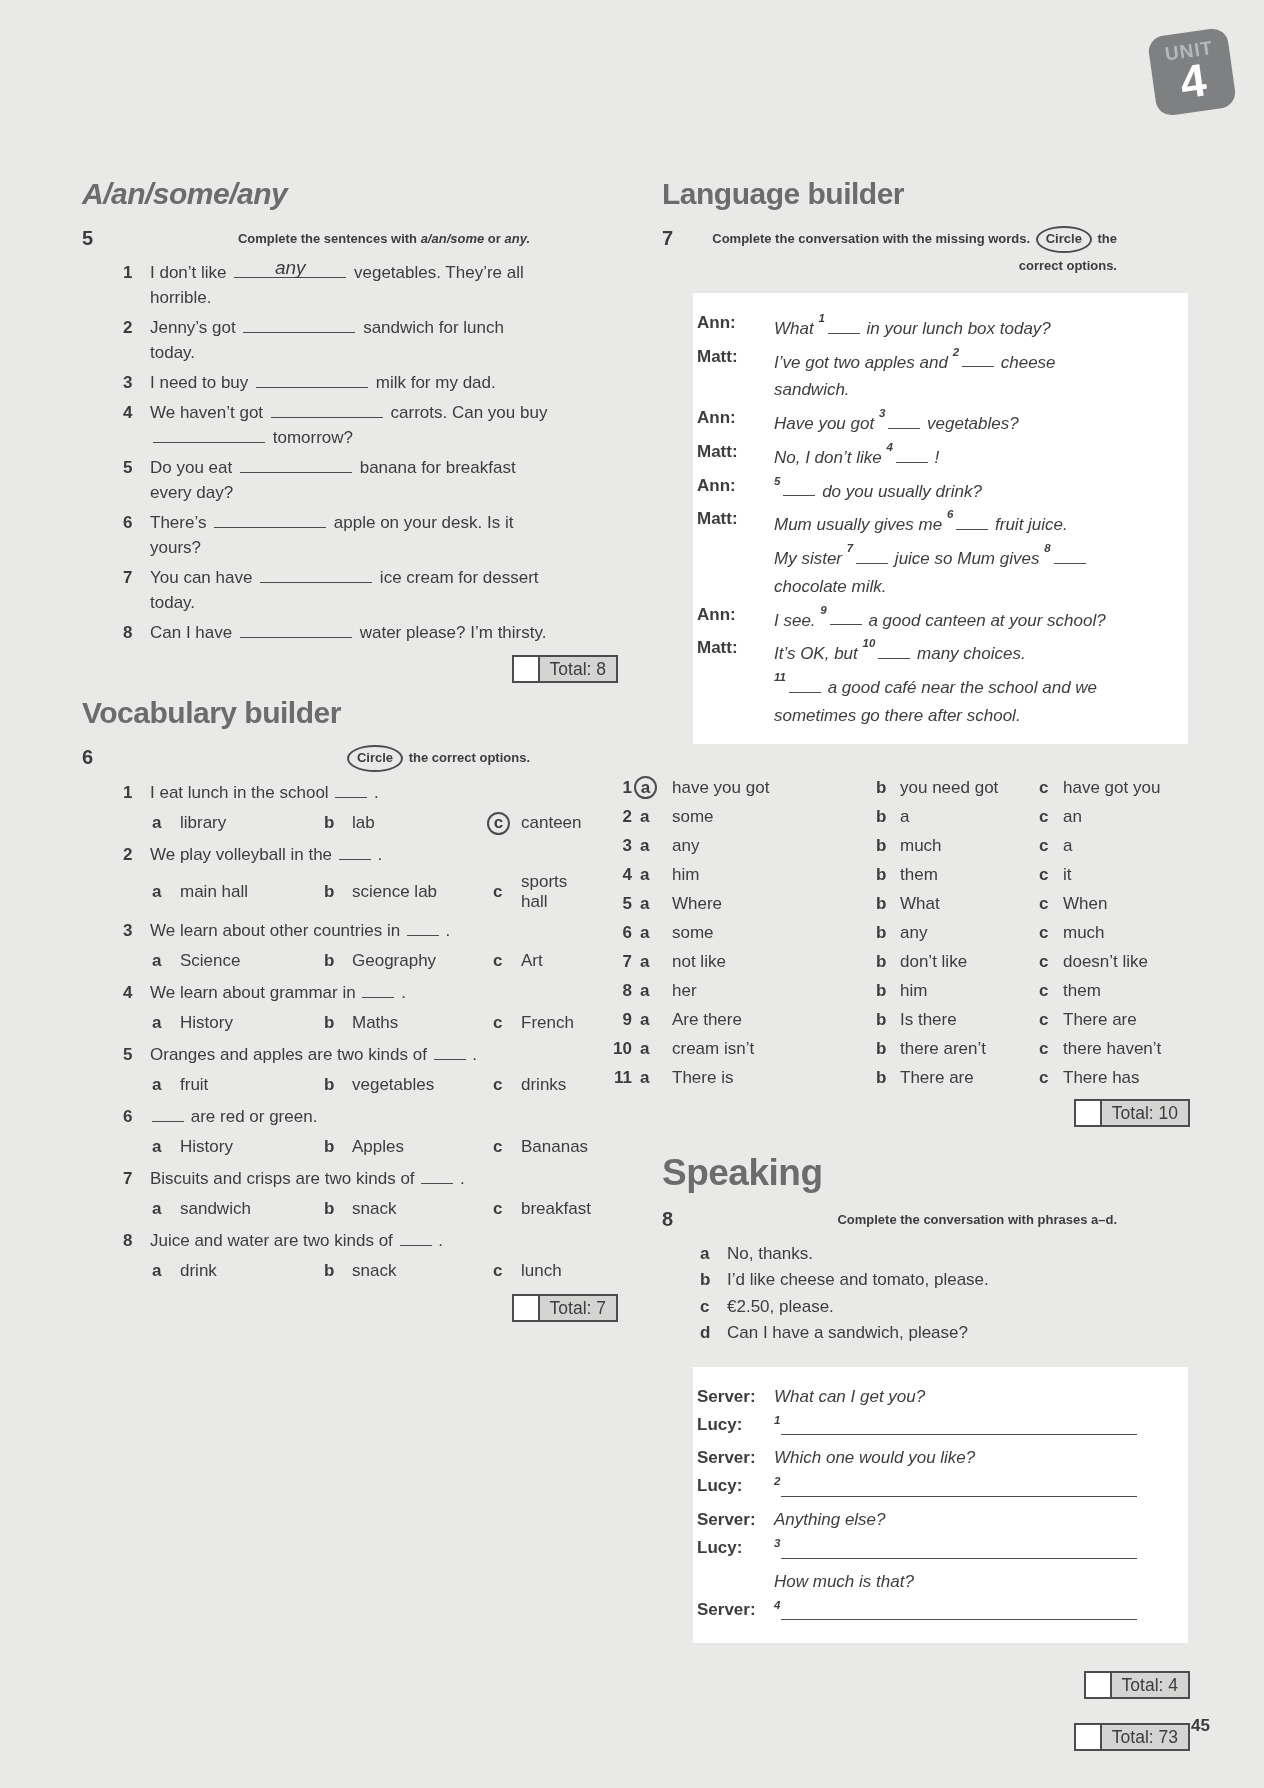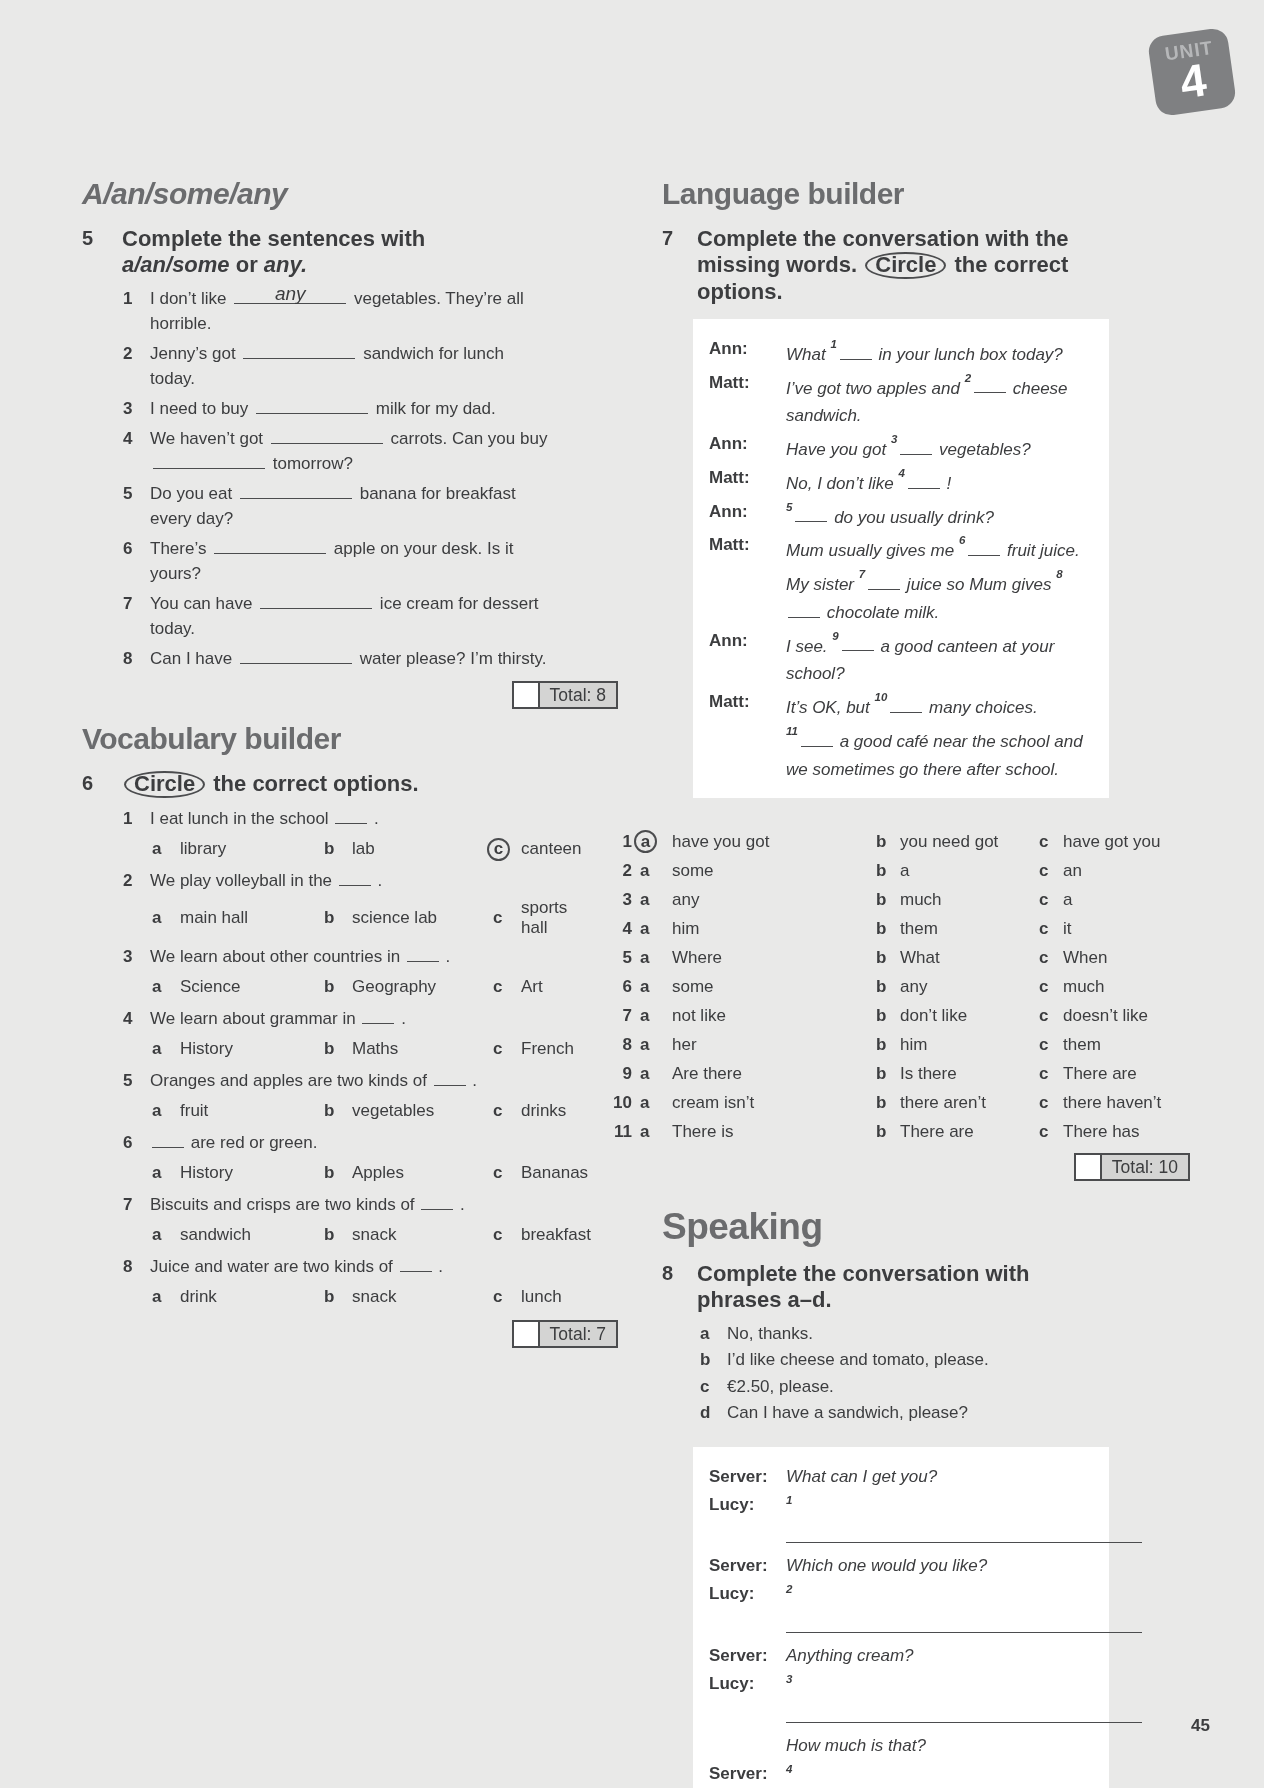--- a/index.html
+++ b/index.html
@@ -32,21 +32,21 @@
     font-weight:bold;margin:0 0 16px 7px;letter-spacing:-0.5px;
   }
   h1.italic{font-style:italic;}
   .col-right h1.section-heading{margin-left:64px;}
   h1.speaking{font-size:37px;line-height:40px;margin:26px 0 14px 64px;}
   
   .ex-header{display:flex;margin-bottom:8px;}
   .ex-num{flex:none;width:40px;padding-left:7px;box-sizing:content-box;
     font-size:20px;font-weight:bold;line-height:25px;}
   .col-right .ex-num{width:35px;padding-left:64px;}
-  .ex-instruction{font-weight:bold;font-size:22px;line-height:26px;width:408px;}
+  .ex-instruction{font-weight:bold;font-size:13px;line-height:26px;width:408px;text-align:right;}
   .col-right .ex-instruction{width:420px;}
   .bi{font-weight:bold;font-style:italic;}
   .circled-word{
     display:inline-block;border:2.5px solid var(--line-dark);border-radius:50%;
     padding:0px 8px 1px;margin:0 2px;line-height:22px;
   }
   
   .item-row{display:flex;margin-bottom:5px;}
   .item-num{flex:none;width:75px;box-sizing:border-box;padding-left:48px;
     font-weight:bold;line-height:25px;}
@@ -70,22 +70,22 @@
     column-gap:8px;margin:2px 0 6px 77px;align-items:center;min-height:26px;
   }
   .opt-letter,.og-letter{font-weight:bold;}
   .circ{
     display:inline-flex;align-items:center;justify-content:center;
     width:23px;height:23px;border:2.2px solid var(--line-dark);border-radius:50%;
     margin:-2px 0 -2px -6px;box-sizing:border-box;
   }
   
   .convo-box{
-    background:var(--box-white);margin-left:95px;width:416px;box-sizing:border-box;
-    padding:16px 16px 14px;
+    background:var(--box-white);margin-left:95px;width:495px;box-sizing:border-box;
+    padding:16px 4px 14px;
   }
   .dlg-row{display:flex;}
   .dlg-speaker{flex:none;width:77px;font-weight:bold;line-height:28px;}
   .dlg-text{width:360px;line-height:28px;font-style:italic;}
   #ex8-dialogue .dlg-text{width:372px;}
   .fill-line{
     display:inline-block;width:356px;height:14px;
     border-bottom:1.5px solid var(--line-dark);
   }
   
@@ -445,21 +445,21 @@
         <div class="dlg-row">
           <div class="dlg-speaker">Server:</div>
           <div class="dlg-text"><span>Which one would you like?</span></div>
         </div>
         <div class="dlg-row">
           <div class="dlg-speaker">Lucy:</div>
           <div class="dlg-text"><sup>2</sup><span class="fill-line"></span></div>
         </div>
         <div class="dlg-row">
           <div class="dlg-speaker">Server:</div>
-          <div class="dlg-text"><span>Anything cream?</span></div>
+          <div class="dlg-text"><span>Anything else?</span></div>
         </div>
         <div class="dlg-row">
           <div class="dlg-speaker">Lucy:</div>
           <div class="dlg-text"><sup>3</sup><span class="fill-line"></span></div>
         </div>
         <div class="dlg-row">
           <div class="dlg-speaker"></div>
           <div class="dlg-text"><span>How much is that?</span></div>
         </div>
         <div class="dlg-row">

